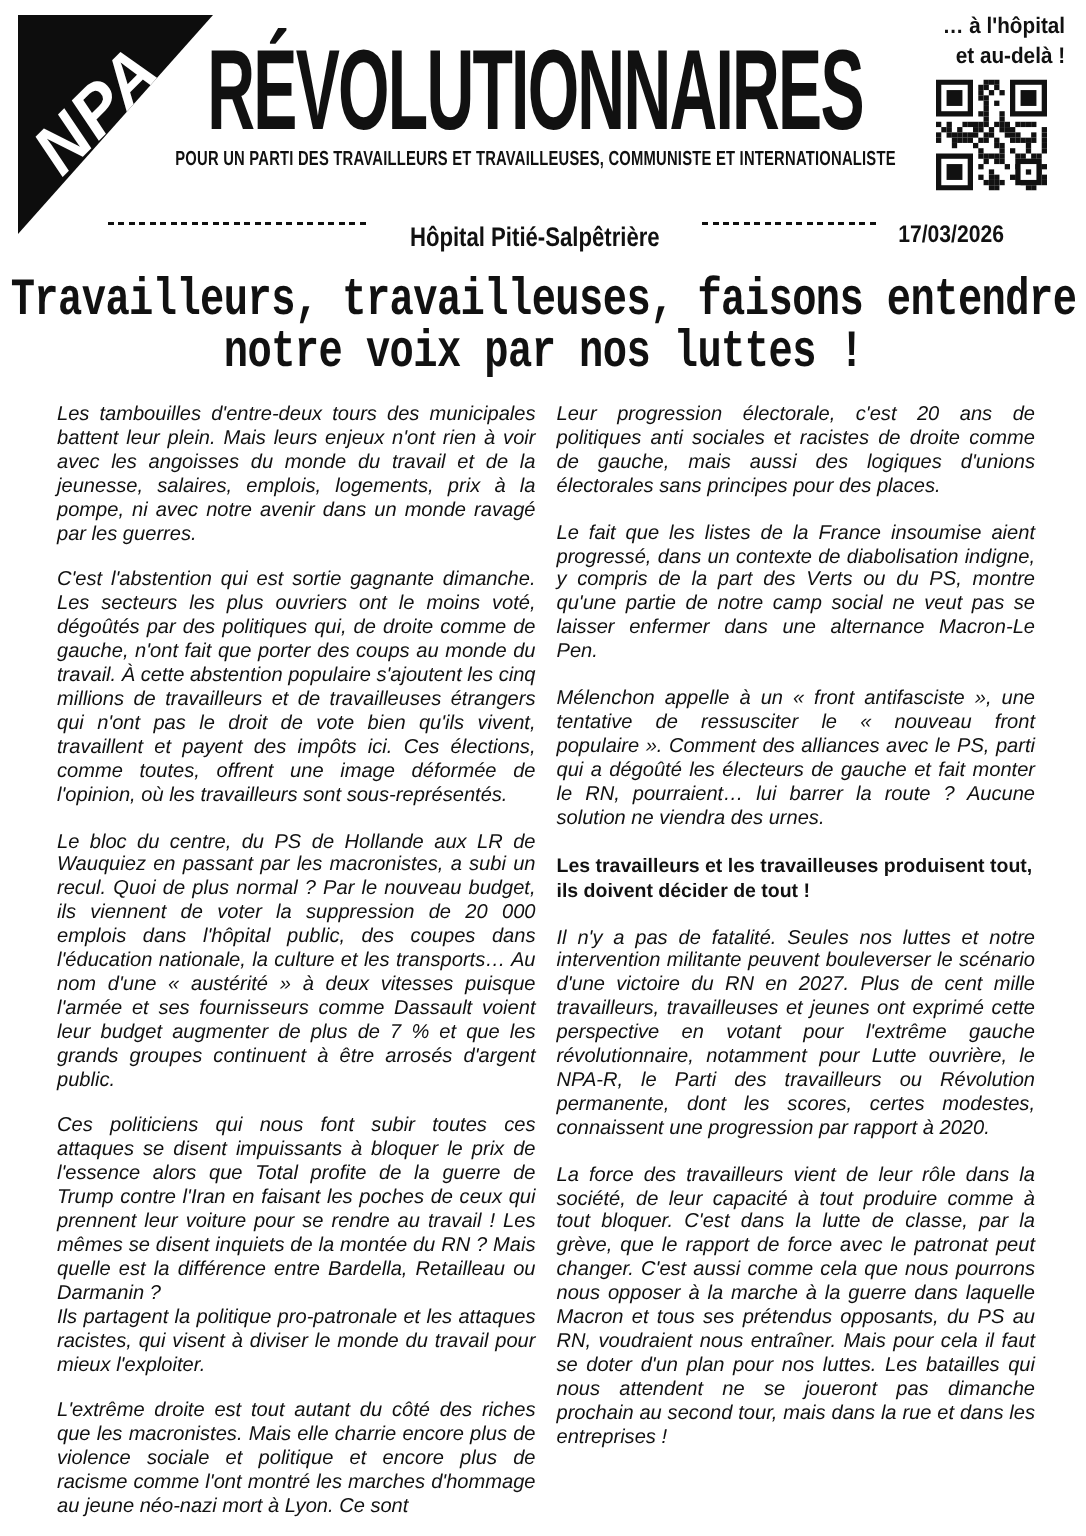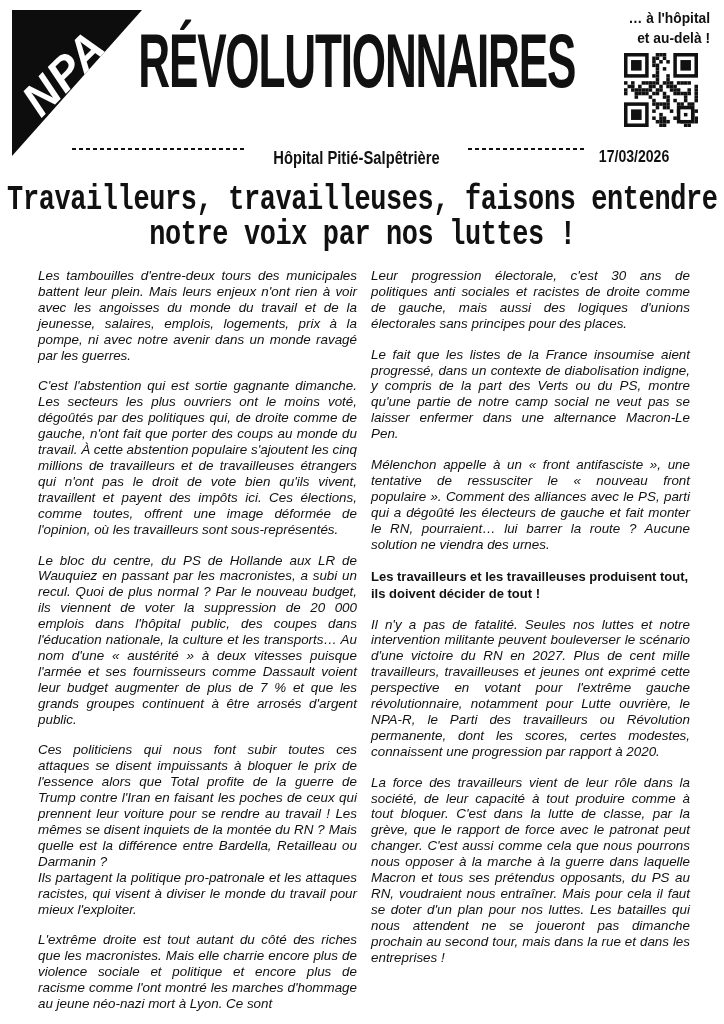--- a/index.html
+++ b/index.html
@@ -81,20 +81,23 @@
 
   <div class="masthead">
     <div class="logo">
       <div class="logo-npa">NPA</div>
       <div class="logo-word">RÉVOLUTIONNAIRES</div>
     </div>
 
     <div class="masthead-center">
       <div class="title-row">
         <div class="masthead-title">RÉVOLUTIONNAIRES</div>
+      </div>
+      <div class="subtitle-row">
+        <div class="masthead-subtitle">POUR UN PARTI DES TRAVAILLEURS ET TRAVAILLEUSES, COMMUNISTE ET INTERNATIONALISTE</div>
       </div>
     </div>
 
     <div class="corner">
       <div class="corner-note">… à l'hôpital
 et au-delà&nbsp;!</div>
       <div class="qr"><svg width="74" height="74" viewBox="0 0 73.5 73.5" xmlns="http://www.w3.org/2000/svg">
             <rect x="31.5" y="0" width="3.5" height="3.5" fill="#111"></rect>
             <rect x="35" y="0" width="3.5" height="3.5" fill="#111"></rect>
             <rect x="38.5" y="0" width="3.5" height="3.5" fill="#111"></rect>
@@ -248,21 +251,21 @@
     <div class="col">
         <p class="para">Les tambouilles d'entre-deux tours des municipales battent leur plein. Mais leurs enjeux n'ont rien à voir avec les angoisses du monde du travail et de la jeunesse, salaires, emplois, logements, prix à la pompe, ni avec notre avenir dans un monde ravagé par les guerres.</p>
         <p class="para">C'est l'abstention qui est sortie gagnante dimanche. Les secteurs les plus ouvriers ont le moins voté, dégoûtés par des politiques qui, de droite comme de gauche, n'ont fait que porter des coups au monde du travail. À cette abstention populaire s'ajoutent les cinq millions de travailleurs et de travailleuses étrangers qui n'ont pas le droit de vote bien qu'ils vivent, travaillent et payent des impôts ici. Ces élections, comme toutes, offrent une image déformée de l'opinion, où les travailleurs sont sous-représentés.</p>
         <p class="para">Le bloc du centre, du PS de Hollande aux LR de Wauquiez en passant par les macronistes, a subi un recul. Quoi de plus normal&nbsp;? Par le nouveau budget, ils viennent de voter la suppression de 20&nbsp;000 emplois dans l'hôpital public, des coupes dans l'éducation nationale, la culture et les transports… Au nom d'une «&nbsp;austérité&nbsp;» à deux vitesses puisque l'armée et ses fournisseurs comme Dassault voient leur budget augmenter de plus de 7&nbsp;% et que les grands groupes continuent à être arrosés d'argent public.</p>
         <p class="para">Ces politiciens qui nous font subir toutes ces attaques se disent impuissants à bloquer le prix de l'essence alors que Total profite de la guerre de Trump contre l'Iran en faisant les poches de ceux qui prennent leur voiture pour se rendre au travail&nbsp;! Les mêmes se disent inquiets de la montée du RN&nbsp;? Mais quelle est la différence entre Bardella, Retailleau ou Darmanin&nbsp;?
 Ils partagent la politique pro-patronale et les attaques racistes, qui visent à diviser le monde du travail pour mieux l'exploiter.</p>
         <p class="para">L'extrême droite est tout autant du côté des riches que les macronistes. Mais elle charrie encore plus de violence sociale et politique et encore plus de racisme comme l'ont montré les marches d'hommage au jeune néo-nazi mort à Lyon. Ce sont</p>
       </div>
     <div class="col">
       <div>
-          <p class="para">Leur progression électorale, c'est 30 ans de politiques anti sociales et racistes de droite comme de gauche, mais aussi des logiques d'unions électorales sans principes pour des places.</p>
+          <p class="para">Leur progression électorale, c'est 20 ans de politiques anti sociales et racistes de droite comme de gauche, mais aussi des logiques d'unions électorales sans principes pour des places.</p>
           <p class="para">Le fait que les listes de la France insoumise aient progressé, dans un contexte de diabolisation indigne, y compris de la part des Verts ou du PS, montre qu'une partie de notre camp social ne veut pas se laisser enfermer dans une alternance Macron-Le Pen.</p>
           <p class="para">Mélenchon appelle à un «&nbsp;front antifasciste&nbsp;», une tentative de ressusciter le «&nbsp;nouveau front populaire&nbsp;». Comment des alliances avec le PS, parti qui a dégoûté les électeurs de gauche et fait monter le RN, pourraient… lui barrer la route&nbsp;? Aucune solution ne viendra des urnes.</p>
         </div>
       <h3 class="subhead">Les travailleurs et les travailleuses produisent tout,
 ils doivent décider de tout&nbsp;!</h3>
       <div>
           <p class="para">Il n'y a pas de fatalité. Seules nos luttes et notre intervention militante peuvent bouleverser le scénario d'une victoire du RN en 2027. Plus de cent mille travailleurs, travailleuses et jeunes ont exprimé cette perspective en votant pour l'extrême gauche révolutionnaire, notamment pour Lutte ouvrière, le NPA-R, le Parti des travailleurs ou Révolution permanente, dont les scores, certes modestes, connaissent une progression par rapport à 2020.</p>
           <p class="para">La force des travailleurs vient de leur rôle dans la société, de leur capacité à tout produire comme à tout bloquer. C'est dans la lutte de classe, par la grève, que le rapport de force avec le patronat peut changer. C'est aussi comme cela que nous pourrons nous opposer à la marche à la guerre dans laquelle Macron et tous ses prétendus opposants, du PS au RN, voudraient nous entraîner. Mais pour cela il faut se doter d'un plan pour nos luttes. Les batailles qui nous attendent ne se joueront pas dimanche prochain au second tour, mais dans la rue et dans les entreprises&nbsp;!</p>
         </div>
     </div>

